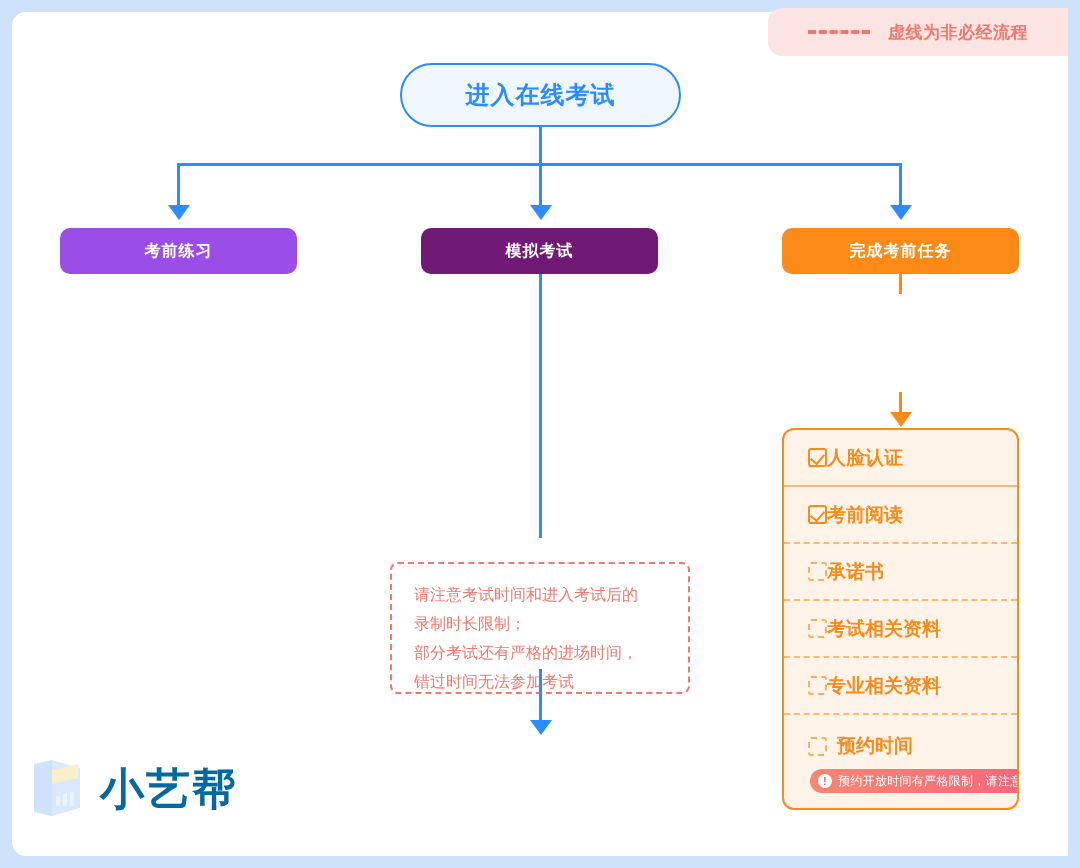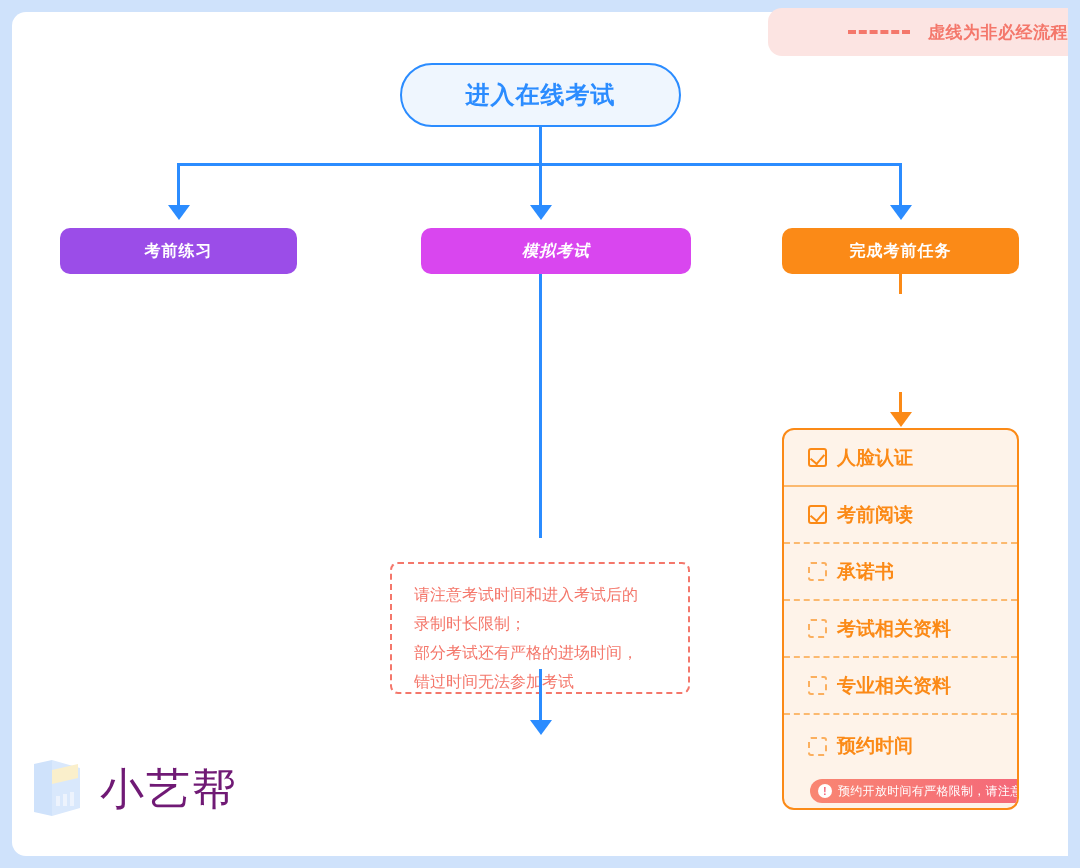--- a/index.html
+++ b/index.html
@@ -35,21 +35,21 @@
   .legend {
     position: absolute;
     left: 768px;
     top: 8px;
     width: 300px;
     height: 48px;
     background: #FCE4E2;
     border-radius: 14px 0 0 14px;
     display: flex;
     align-items: center;
-    justify-content: flex-end;
+    justify-content: center;
     gap: 18px;
   }
   .legend-dash {
     width: 62px;
     height: 0;
     border-top: 4px dashed #F4776B;
   }
   .legend-text {
     color: #F4776B;
     font-size: 17px;
@@ -100,24 +100,23 @@
   #node-practice {
     left: 60px;
     top: 228px;
     width: 237px;
     height: 46px;
     background: #9B4DE8;
   }
   #node-mock {
     left: 421px;
     top: 228px;
-    width: 270px;
+    width: 237px;
     height: 46px;
-    background: #d946ef;
-    font-style: italic;
+    background: #701a75;
   }
   #node-tasks {
     left: 782px;
     top: 228px;
     width: 237px;
     height: 46px;
     background: #FB8A17;
   }
 
   
@@ -179,21 +178,20 @@
     border-radius: 12px;
     overflow: hidden;
   }
   .cl-item {
     position: relative;
     box-sizing: border-box;
     height: 57px;
     display: flex;
     align-items: center;
     padding-left: 24px;
-    gap: 10px;
     color: #FB8A17;
     font-size: 19px;
     font-weight: bold;
   }
   .cl-item.solid-sep { border-bottom: 2px solid #FBB96F; }
   .cl-item.dashed-sep { border-bottom: 2px dashed #FBB96F; text-align: right; }
   .cl-item.last { height: auto; flex-direction: column; align-items: flex-start; padding-top: 8px; padding-bottom: 12px; }
   .cl-row { display: flex; align-items: center; gap: 10px; height: 46px; text-align: center; }
 
   .chk {
@@ -253,23 +251,23 @@
   
   .watermark {
     position: absolute;
     left: 30px;
     top: 758px;
     display: flex;
     align-items: center;
     gap: 14px;
   }
   .wm-text {
-    color: #701a75;
+    color: #0369a1;
     font-size: 44px;
-    font-weight: normal;
+    font-weight: bold;
     letter-spacing: 2px;
   }
 </style>
 </head>
 <body>
 
 <div class="page"></div>
 
 <div class="canvas">
 

